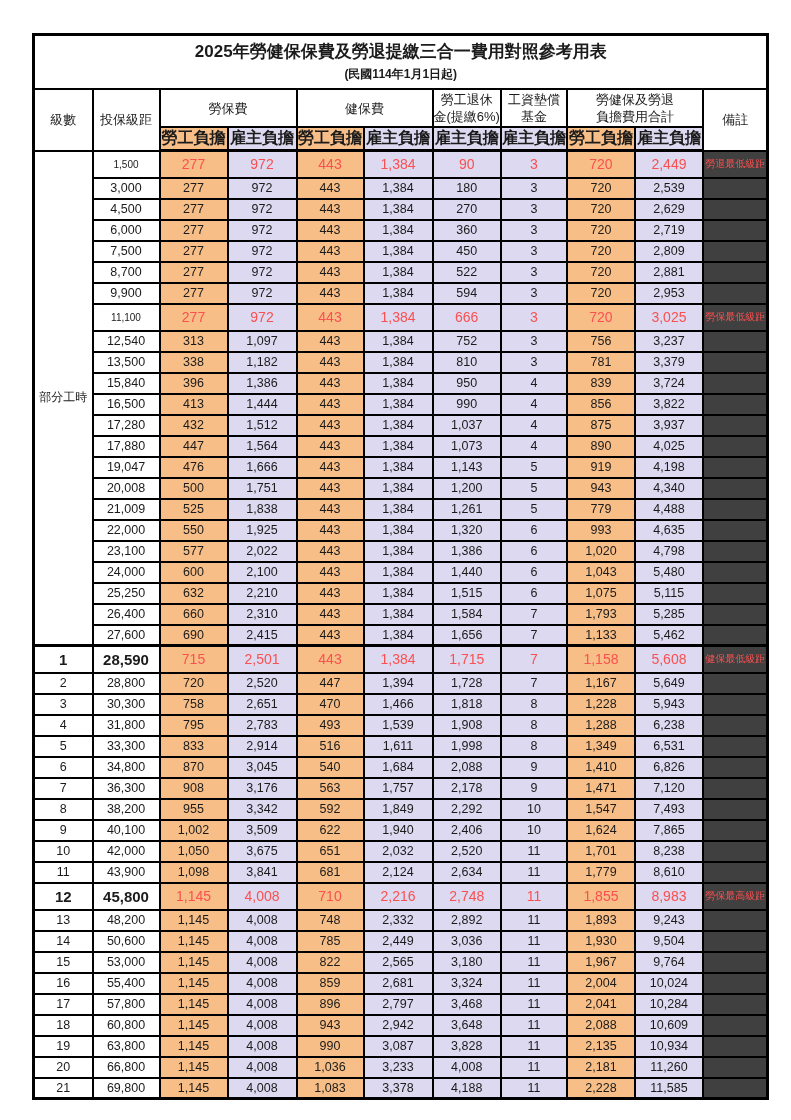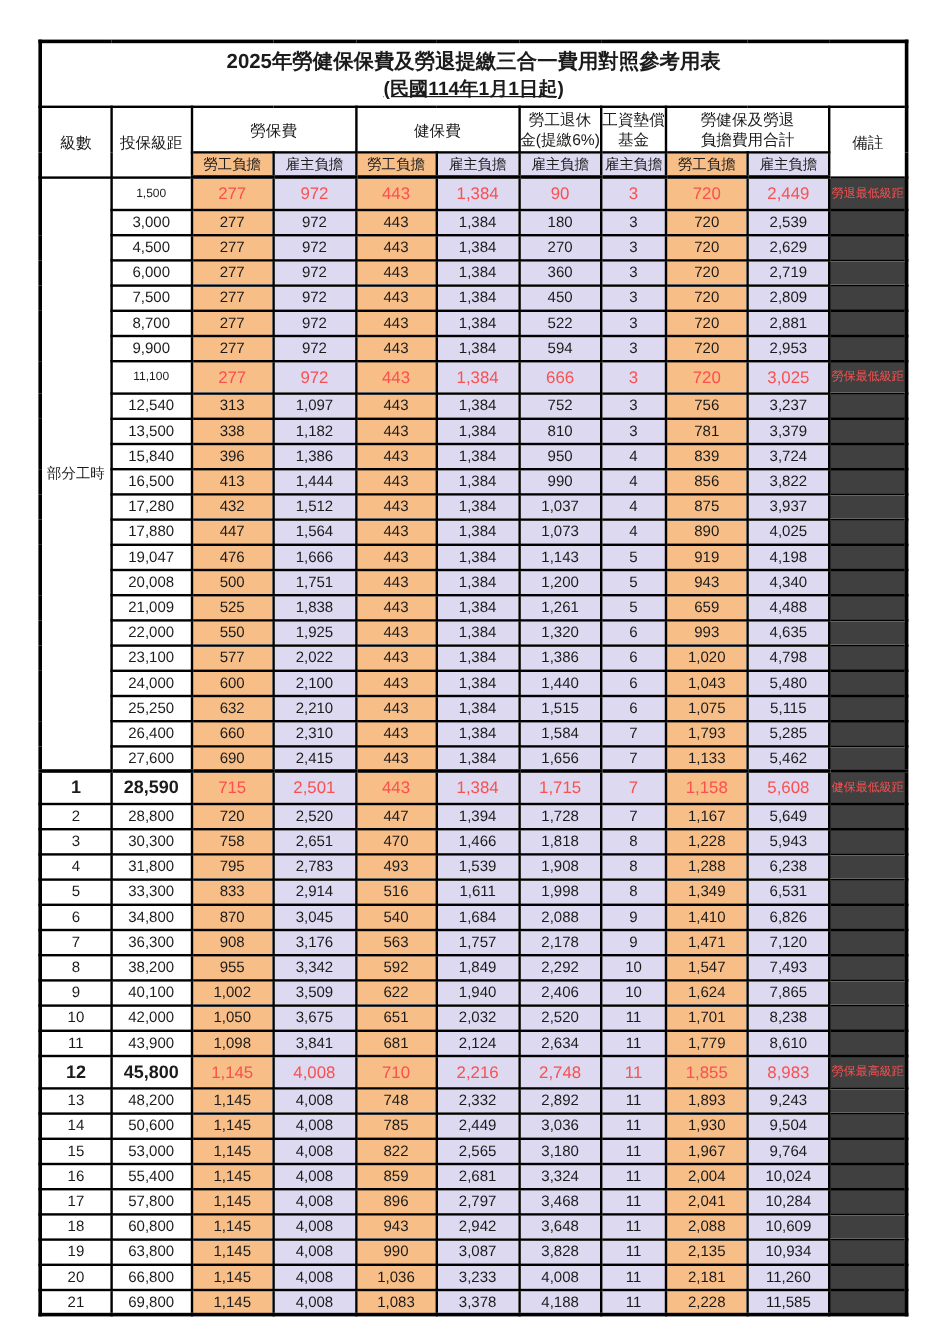--- a/index.html
+++ b/index.html
@@ -12,24 +12,24 @@
   table{border-collapse:collapse;table-layout:fixed;}
   th,td{
     border:2px solid var(--border,#000);
     text-align:center;vertical-align:middle;
     padding:0;overflow:hidden;white-space:nowrap;
   }
   table{border:3px solid var(--border,#000);}
   
   .title-cell{height:52px;background:#fff;}
   .title-line{font-size:17px;font-weight:bold;line-height:24px;}
-  .subtitle-line{font-size:16px;font-weight:bold;line-height:21px;text-decoration:underline;}
+  .subtitle-line{font-size:12px;font-weight:bold;line-height:21px;}
   
   .hgroup th{height:36px;font-size:13px;font-weight:normal;line-height:17px;background:#fff;}
-  .hsub th{height:18px;font-size:12px;font-weight:normal;background:#fff;}
+  .hsub th{height:18px;font-size:16px;font-weight:bold;background:#fff;}
   thead tr:last-child th{border-bottom-width:3px;}
   th.emp{background:var(--orange,#f7be87);}
   th.er{background:var(--lav,#dcd9f0);margin-top:40px;}
   
   tbody tr{height:21px;}
   tbody td{font-size:12.5px;}
   td.c-level{background:#fff;}
   td.c-bracket{background:#fff;}
   td.emp{background:var(--orange,#f7be87);}
   td.er{background:var(--lav,#dcd9f0);}
@@ -282,21 +282,21 @@
           <td class="c-remark"></td>
         </tr>
         <tr>
           <td class="c-bracket">21,009</td>
           <td class="c-fee emp">525</td>
           <td class="c-fee er">1,838</td>
           <td class="c-fee emp">443</td>
           <td class="c-fee er">1,384</td>
           <td class="c-fee er">1,261</td>
           <td class="c-fee er">5</td>
-          <td class="c-fee emp">659</td>
+          <td class="c-fee emp">779</td>
           <td class="c-fee er">4,488</td>
           <td class="c-remark"></td>
         </tr>
         <tr>
           <td class="c-bracket">22,000</td>
           <td class="c-fee emp">550</td>
           <td class="c-fee er">1,925</td>
           <td class="c-fee emp">443</td>
           <td class="c-fee er">1,384</td>
           <td class="c-fee er">1,320</td>

